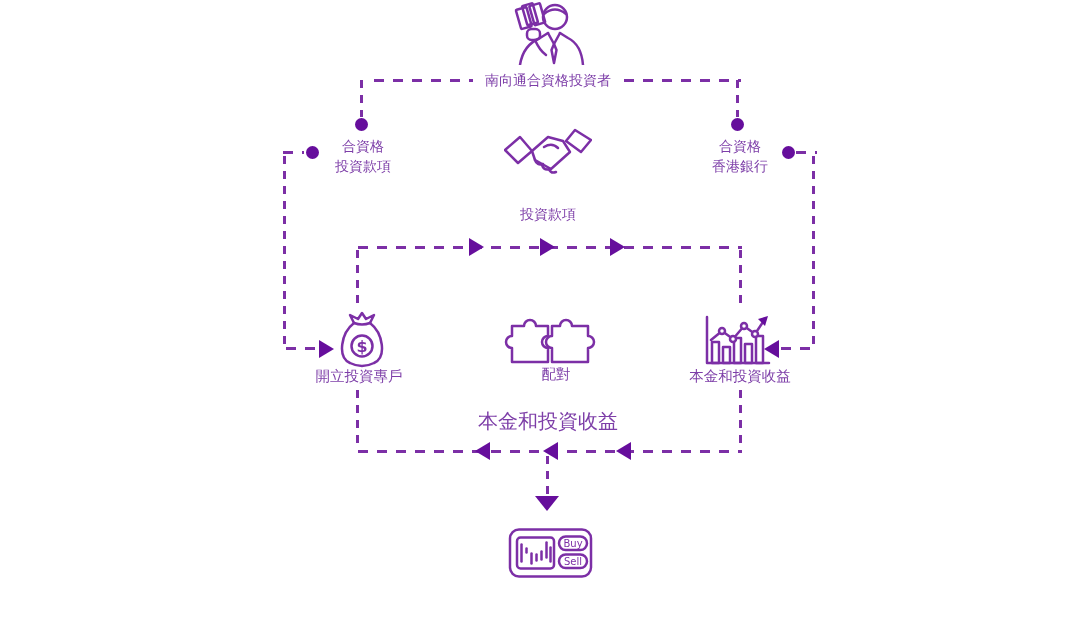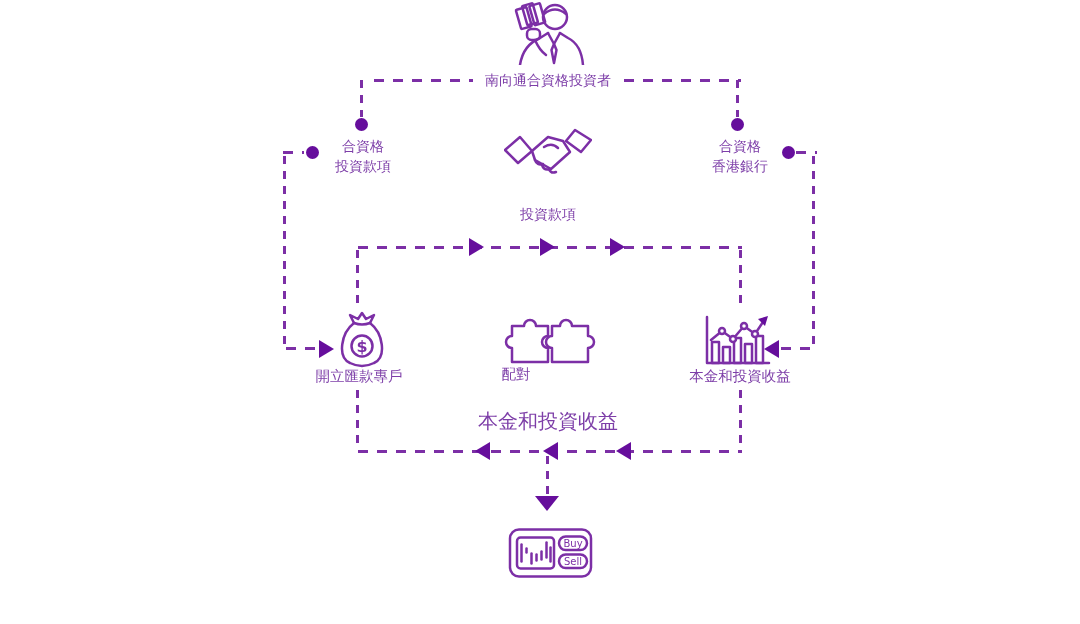--- a/index.html
+++ b/index.html
@@ -97,29 +97,29 @@
 
   <div class="icon" style="left:335px;top:311px;width:54px;height:58px;">
     <svg viewBox="0 0 54 58">
       <path d="M19,12 L15,4 L23,8 L27,2 L31,8 L39,4 L35,12"></path>
       <path d="M19,12 Q27,15 35,12"></path>
       <path d="M19,12 C6,22 2,46 15,52 C23,56 31,56 39,52 C52,46 48,22 35,12"></path>
       <circle cx="27" cy="35" r="10.5"></circle>
       <text x="27" y="41" text-anchor="middle" font-size="16" font-weight="bold">$</text>
     </svg>
   </div>
-  <div class="lbl md" style="left:359px;top:366px;">開立匯款專戶</div>
+  <div class="lbl md" style="left:359px;top:366px;">開立投資專戶</div>
 
   <div class="icon" style="left:498px;top:318px;width:100px;height:50px;">
     <svg viewBox="0 0 100 50">
       <path d="M14,8 H26 A6,6 0 0 1 38,8 H50 V18 A6,6 0 0 0 50,30 V44 H14 V30 A6,6 0 0 1 14,18 Z"></path>
       <path d="M54,8 H62 A6,6 0 0 1 74,8 H90 V18 A6,6 0 0 1 90,30 V44 H54 V30 A6,6 0 0 1 54,18 Z"></path>
     </svg>
   </div>
-  <div class="lbl md" style="left:516px;top:364px;">配對</div>
+  <div class="lbl md" style="left:556px;top:364px;">配對</div>
 
   <div class="icon" style="left:703px;top:313px;width:70px;height:55px;">
     <svg viewBox="0 0 70 55">
       <path d="M4,4 V50 H66" stroke-width="2.8"></path>
       <rect x="9" y="29" width="7" height="21"></rect>
       <rect x="20" y="34" width="7" height="16"></rect>
       <rect x="31" y="25" width="7" height="25"></rect>
       <rect x="42" y="31" width="7" height="19"></rect>
       <rect x="53" y="23" width="7" height="27"></rect>
       <path d="M8,27 L19,18 L30,26 L41,13 L52,21 L60,9" stroke-width="2.2"></path>

